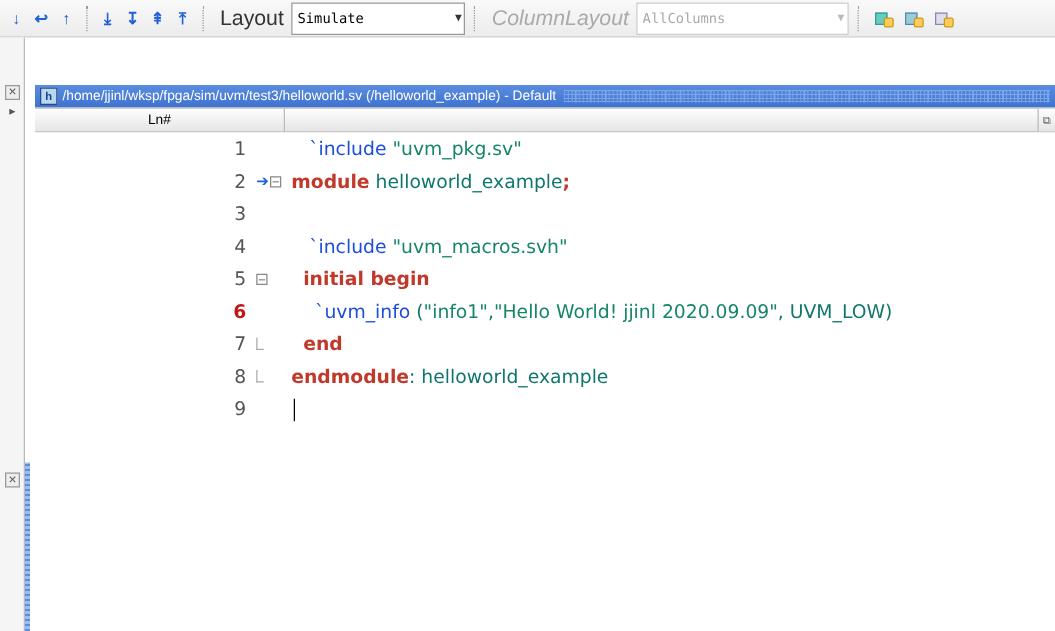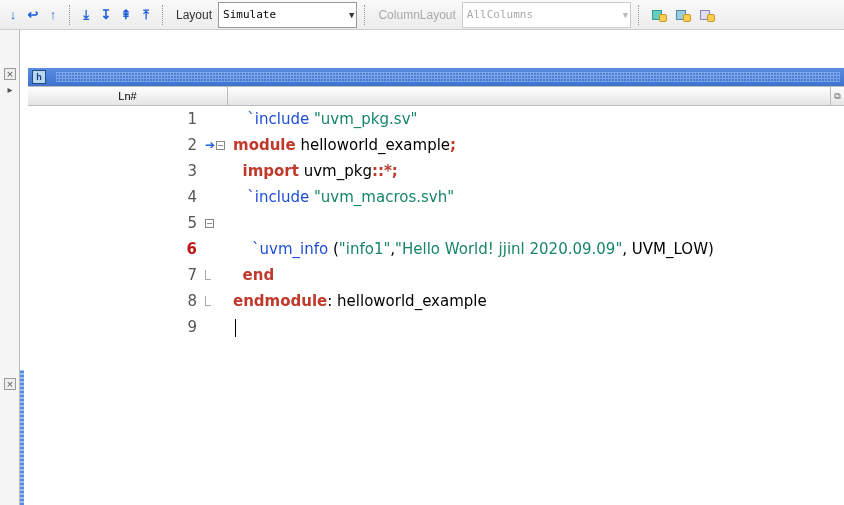--- a/index.html
+++ b/index.html
@@ -33,25 +33,25 @@
     height: 22px;
     display: flex;
     align-items: center;
     justify-content: center;
     cursor: pointer;
     color: #2060d8;
     font-size: 13px;
     font-weight: bold;
   }
   .tb-label {
-    font-size: 12px;
+    font-size: 17px;
     color: #333;
     margin: 0 4px 0 6px;
   }
-  .tb-label.disabled { color: #aaa; }
+  .tb-label.disabled { color: #aaa; font-style: italic; }
   .combo {
     display: inline-flex;
     align-items: center;
     height: 26px;
     border: 1px solid #999;
     background: #fff;
     font-family: monospace;
     font-size: 11px;
     padding: 0 2px 0 4px;
     cursor: pointer;
@@ -206,21 +206,21 @@
   .arrow-mark {
     font-size: 12px; color: #2060d8;
   }
   .fold {
     width: 9px; height: 9px; border: 1px solid #888; display: inline-flex; align-items:center; justify-content:center; font-size:8px; line-height:7px; color:#555; background:#fff;
   }
   .code { white-space: pre; }
   .kw-red { color: #c0392b; font-weight: bold; }
   .kw-green { color: #16856a; }
   .kw-blue { color: #1d4ed8; }
-  .plain { color: #000000; }
+  .plain { color: #0f766e; }
   .cursor-line {
     display:inline-block; width:1px; height:18px; background:#000; vertical-align:middle; margin-left:2px;
   }
   .left-strip-inner {
     position:absolute; left:20px; top:340px; width:4px; bottom:0;
     background: repeating-linear-gradient(0deg,#5a8de0 0 2px,#9bbef2 2px 4px);
   }
 </style>
 </head>
 <body>
@@ -270,20 +270,21 @@
 
   <div class="left-strip">
     <div class="left-x" style="top:38px">×</div>
     <div class="left-ar" style="top:54px">▸</div>
     <div class="left-x" style="top:348px">×</div>
     <div class="left-strip-inner"></div>
   </div>
 
   <div class="title-bar">
     <div class="title-icon">h</div>
+    <span>/home/jjinl/wksp/fpga/sim/uvm/test3/helloworld.sv (/helloworld_example) - Default</span>
     <div class="title-drag"></div>
   </div>
 
   <div class="header-row">
     <div class="hdr-ln">Ln#</div>
     <div class="hdr-rest">
       <div class="hdr-corner">⧉</div>
     </div>
   </div>
 
@@ -298,32 +299,32 @@
           <div class="ln">2</div>
           <div class="markers">
             <span class="arrow-mark">➔</span>
             <span class="fold">−</span>
           </div>
           <div class="code"><span class="kw-red">module</span><span class="plain"> helloworld_example</span><span class="kw-red">;</span></div>
         </div>
         <div class="row">
           <div class="ln">3</div>
           <div class="markers"></div>
-          <div class="code"><span class="plain">  </span><span class="kw-red">import</span><span class="plain"> uvm_pkg</span><span class="kw-red">::*;</span></div>
         </div>
         <div class="row">
           <div class="ln">4</div>
           <div class="markers"></div>
           <div class="code"><span class="plain">   </span><span class="kw-blue">`include </span><span class="kw-green">"uvm_macros.svh"</span></div>
         </div>
         <div class="row">
           <div class="ln">5</div>
           <div class="markers">
             <span class="fold">−</span>
           </div>
+          <div class="code"><span class="plain">  </span><span class="kw-red">initial begin</span></div>
         </div>
         <div class="row active-bp">
           <div class="ln">6</div>
           <div class="markers"></div>
           <div class="code"><span class="plain">    </span><span class="kw-blue">`uvm_info </span><span class="plain">(</span><span class="kw-green">"info1"</span><span class="plain">,</span><span class="kw-green">"Hello World! jjinl 2020.09.09"</span><span class="plain">, UVM_LOW)</span></div>
         </div>
         <div class="row">
           <div class="ln">7</div>
           <div class="markers">
             <span style="border-left: 1px solid rgb(170, 170, 170); border-bottom: 1px solid rgb(170, 170, 170); width: 6px; height: 10px; display: inline-block;"></span>

